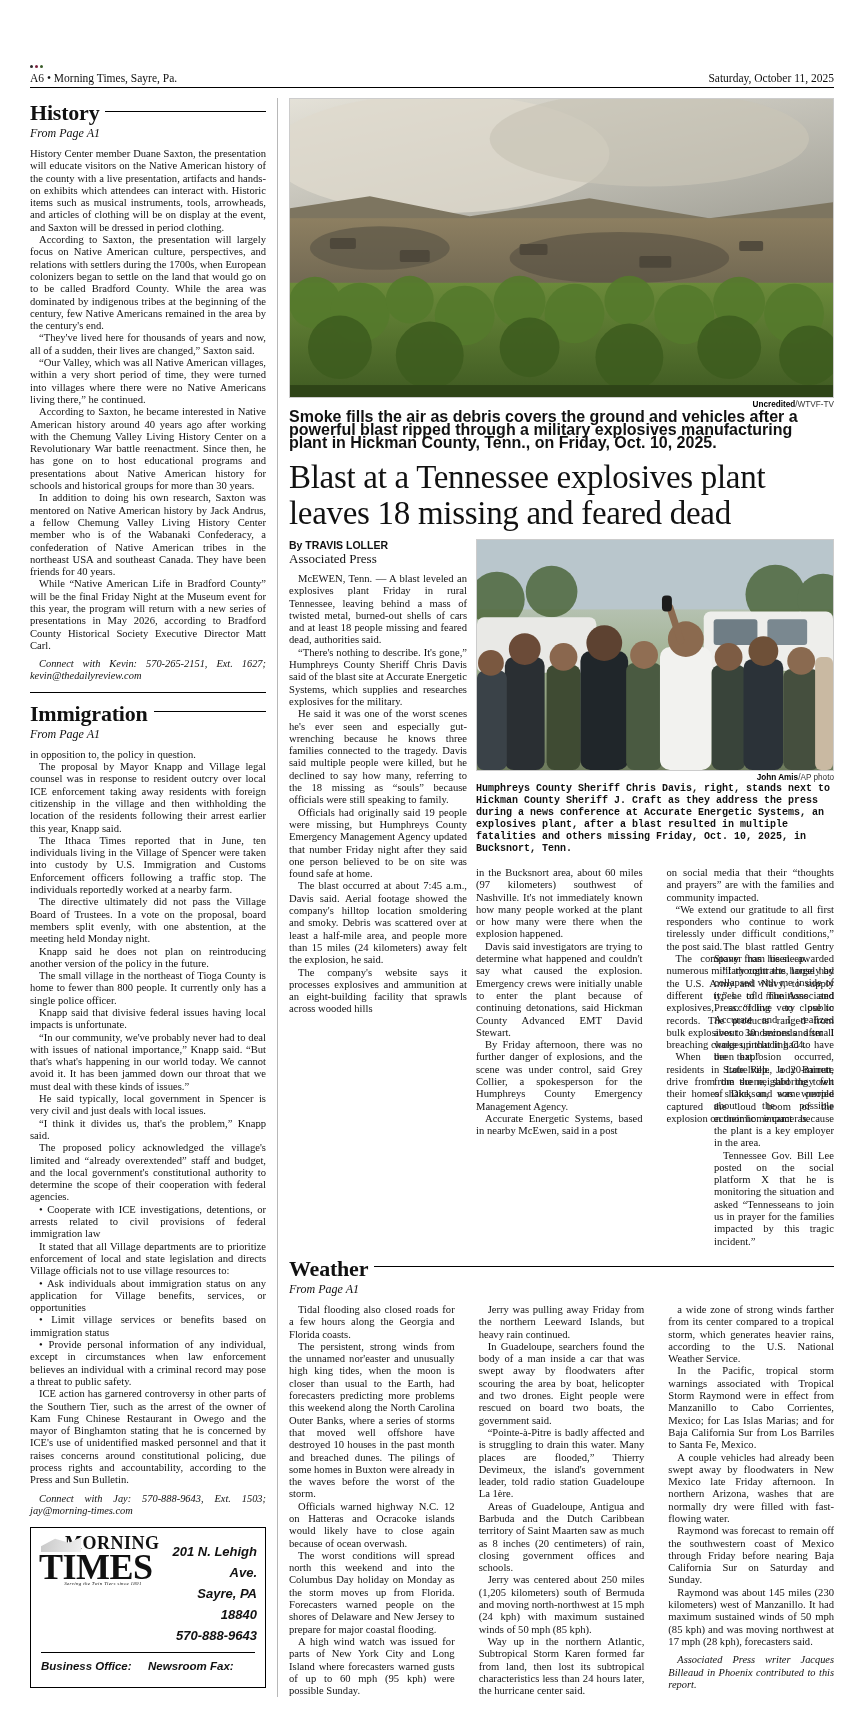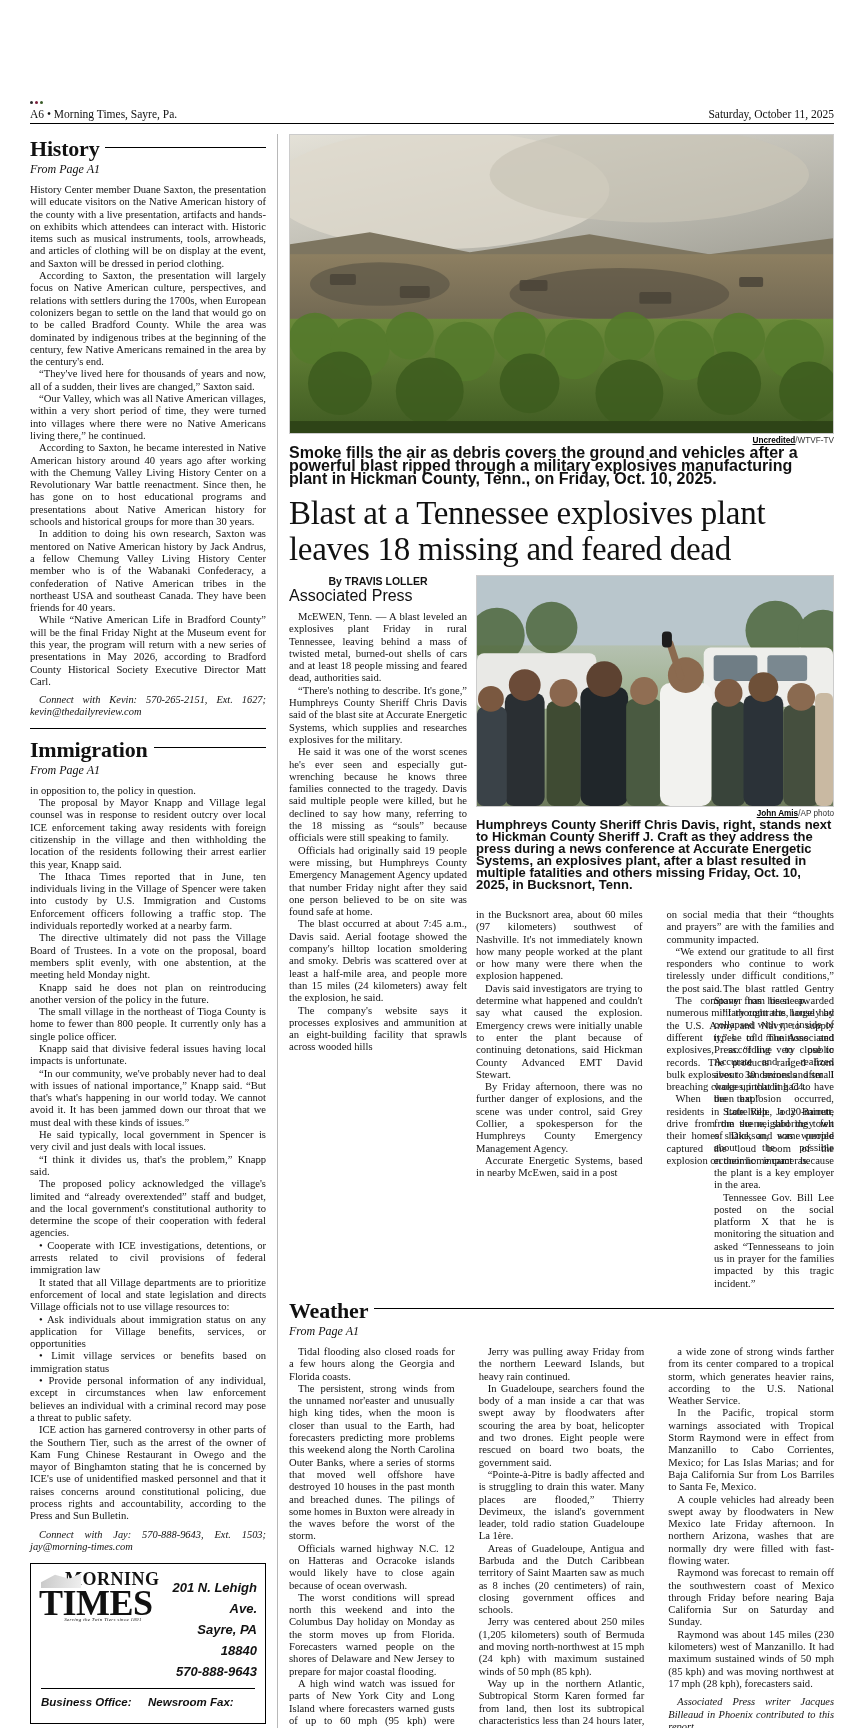--- a/index.html
+++ b/index.html
@@ -9,21 +9,21 @@
     background: #ffffff;
     font-family: "Liberation Serif", serif;
     color: #111;
     overflow: hidden;
   }
   .page { position: relative; width: 864px; height: 1728px; padding: 0 30px; }
 
   
   .folio {
     position: relative;
-    padding-top: 108px;
+    padding-top: 72px;
     display: flex; justify-content: space-between; align-items: flex-end;
     font-size: 11.5px;
     padding-bottom: 3px;
     gap: 36px;
   }
   .folio-left { position: relative; }
   .dots { position:absolute; top:-7px; left:0; display:flex; gap:2px; }
   .dots i { width:3px; height:3px; border-radius:50%; display:block; }
   .folio-rule { border-bottom: 1.6px solid #000; margin-bottom: 10px; }
 
@@ -47,39 +47,39 @@
     text-align: justify; text-indent: 9px;
     hyphens:auto; -webkit-hyphens:auto;
   }
   p.bt.noind { text-indent:0; }
   p.tag { margin:6px 0 0; font-size:10.4px; line-height:12.3px; font-weight:normal; font-style:italic; text-align:justify; text-indent:9px;}
   .sep-rule { border-top:1px solid #000; margin:9px 0 8px; }
 
   
   .photo-main { width:100%; height:300px; position:relative; overflow:hidden; border:0.5px solid #ccc; }
   .credit { font-size:8.2px; text-align:right; margin:2px 0 1px; color:#333; font-family:"Liberation Sans", sans-serif;}
-  .credit b { font-weight:bold; color:#000;text-decoration:underline;}
+  .credit b { font-weight:bold; color:#000;}
   .capt {
     font-family:"Liberation Sans", sans-serif;
     font-size:16px; font-weight:bold; line-height:13px; margin:0 0 10px;
   }
 
   
   h1.hl {
     font-family:"Liberation Serif", serif;
     font-size:33px; line-height:36px; font-weight:normal; margin:2px 0 8px;
     letter-spacing:-0.3px;
   }
-  .byline { font-family:"Liberation Sans", sans-serif; font-size:10.5px; font-weight:bold; margin:0;text-align:center;}
-  .byline-org { font-family:Liberation Sans, sans-serif; font-size:16px; margin:0 0 6px;}
+  .byline { font-family:"Liberation Sans", sans-serif; font-size:10.5px; font-weight:bold; margin:0;}
+  .byline-org { font-family:Liberation Serif, serif; font-size:13px; margin:0 0 6px;}
   .cols3 { display:flex; gap:24px; }
   .cols3 > div { width:179px; }
 
   .photo-2 { width:100%; height:232px; overflow:hidden; position:relative; border:0.5px solid #ccc;}
-  .capt2 { font-family:Liberation Sans, sans-serif; font-size:13px; font-weight:bold; line-height:12px; margin:0 0 18px;}
+  .capt2 { font-family:Liberation Mono, monospace; font-size:10px; font-weight:bold; line-height:12px; margin:0 0 12px;}
 
   
   .mast { border:1px solid #000; margin-top:10px; background:#fff; }
   .mast-top { display:flex; padding:7px 8px 4px; align-items:flex-start; }
   .logo { width:128px; position:relative;}
   .logo .morning {
     font-family:"Liberation Serif", serif; font-size:18px; font-weight:bold;
     letter-spacing:0.5px; line-height:17px; margin-left:26px;
   }
   .logo .times {

